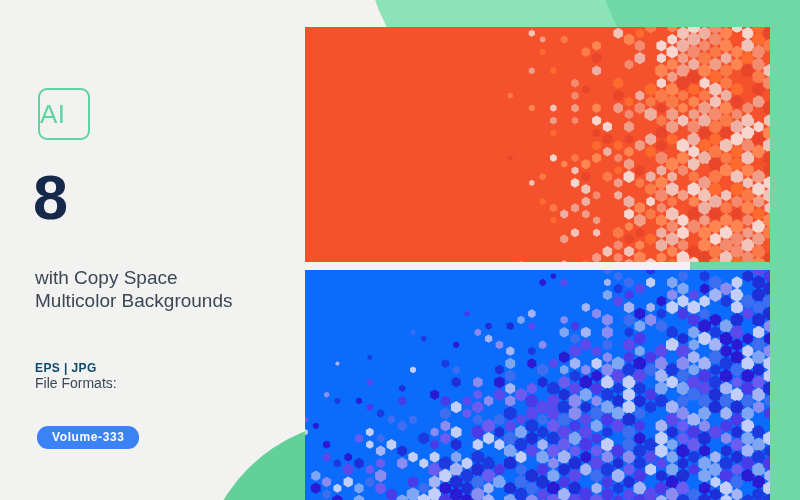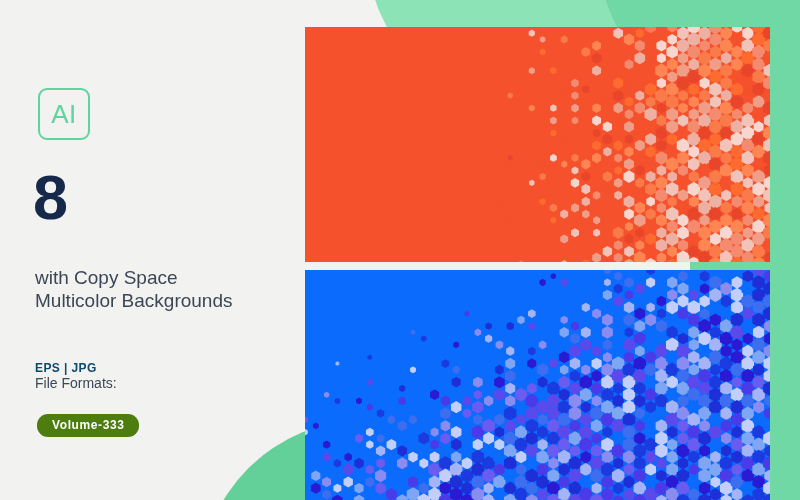--- a/index.html
+++ b/index.html
@@ -72,21 +72,20 @@
     position: absolute;
     left: 38px;
     top: 88px;
     width: 52px;
     height: 52px;
     box-sizing: border-box;
     border: 2px solid #5fd3a0;
     border-radius: 9px;
     display: flex;
     align-items: center;
-    justify-content: center;
   }
   #ai-badge-label {
     font-size: 26px;
     letter-spacing: 0.5px;
     color: #5fd3a0;
     font-family: "Liberation Sans", sans-serif;
     line-height: 1;
   }
 
   #count-number {
@@ -140,23 +139,23 @@
     font-size: 12px;
     font-weight: bold;
     color: #0c4a6e;
     line-height: 1;
     letter-spacing: 0.4px;
   }
 
   #volume-badge {
     position: absolute;
     left: 37px;
-    top: 414px;
+    top: 426px;
     padding: 5px 15px 6px 15px;
-    background: #4d7c0f;
+    background: #3b82f6;
     border-radius: 11px;
     color: #ffffff;
     font-size: 12px;
     font-weight: bold;
     letter-spacing: 0.6px;
     line-height: 1;
   }
 
   
   .panel {

